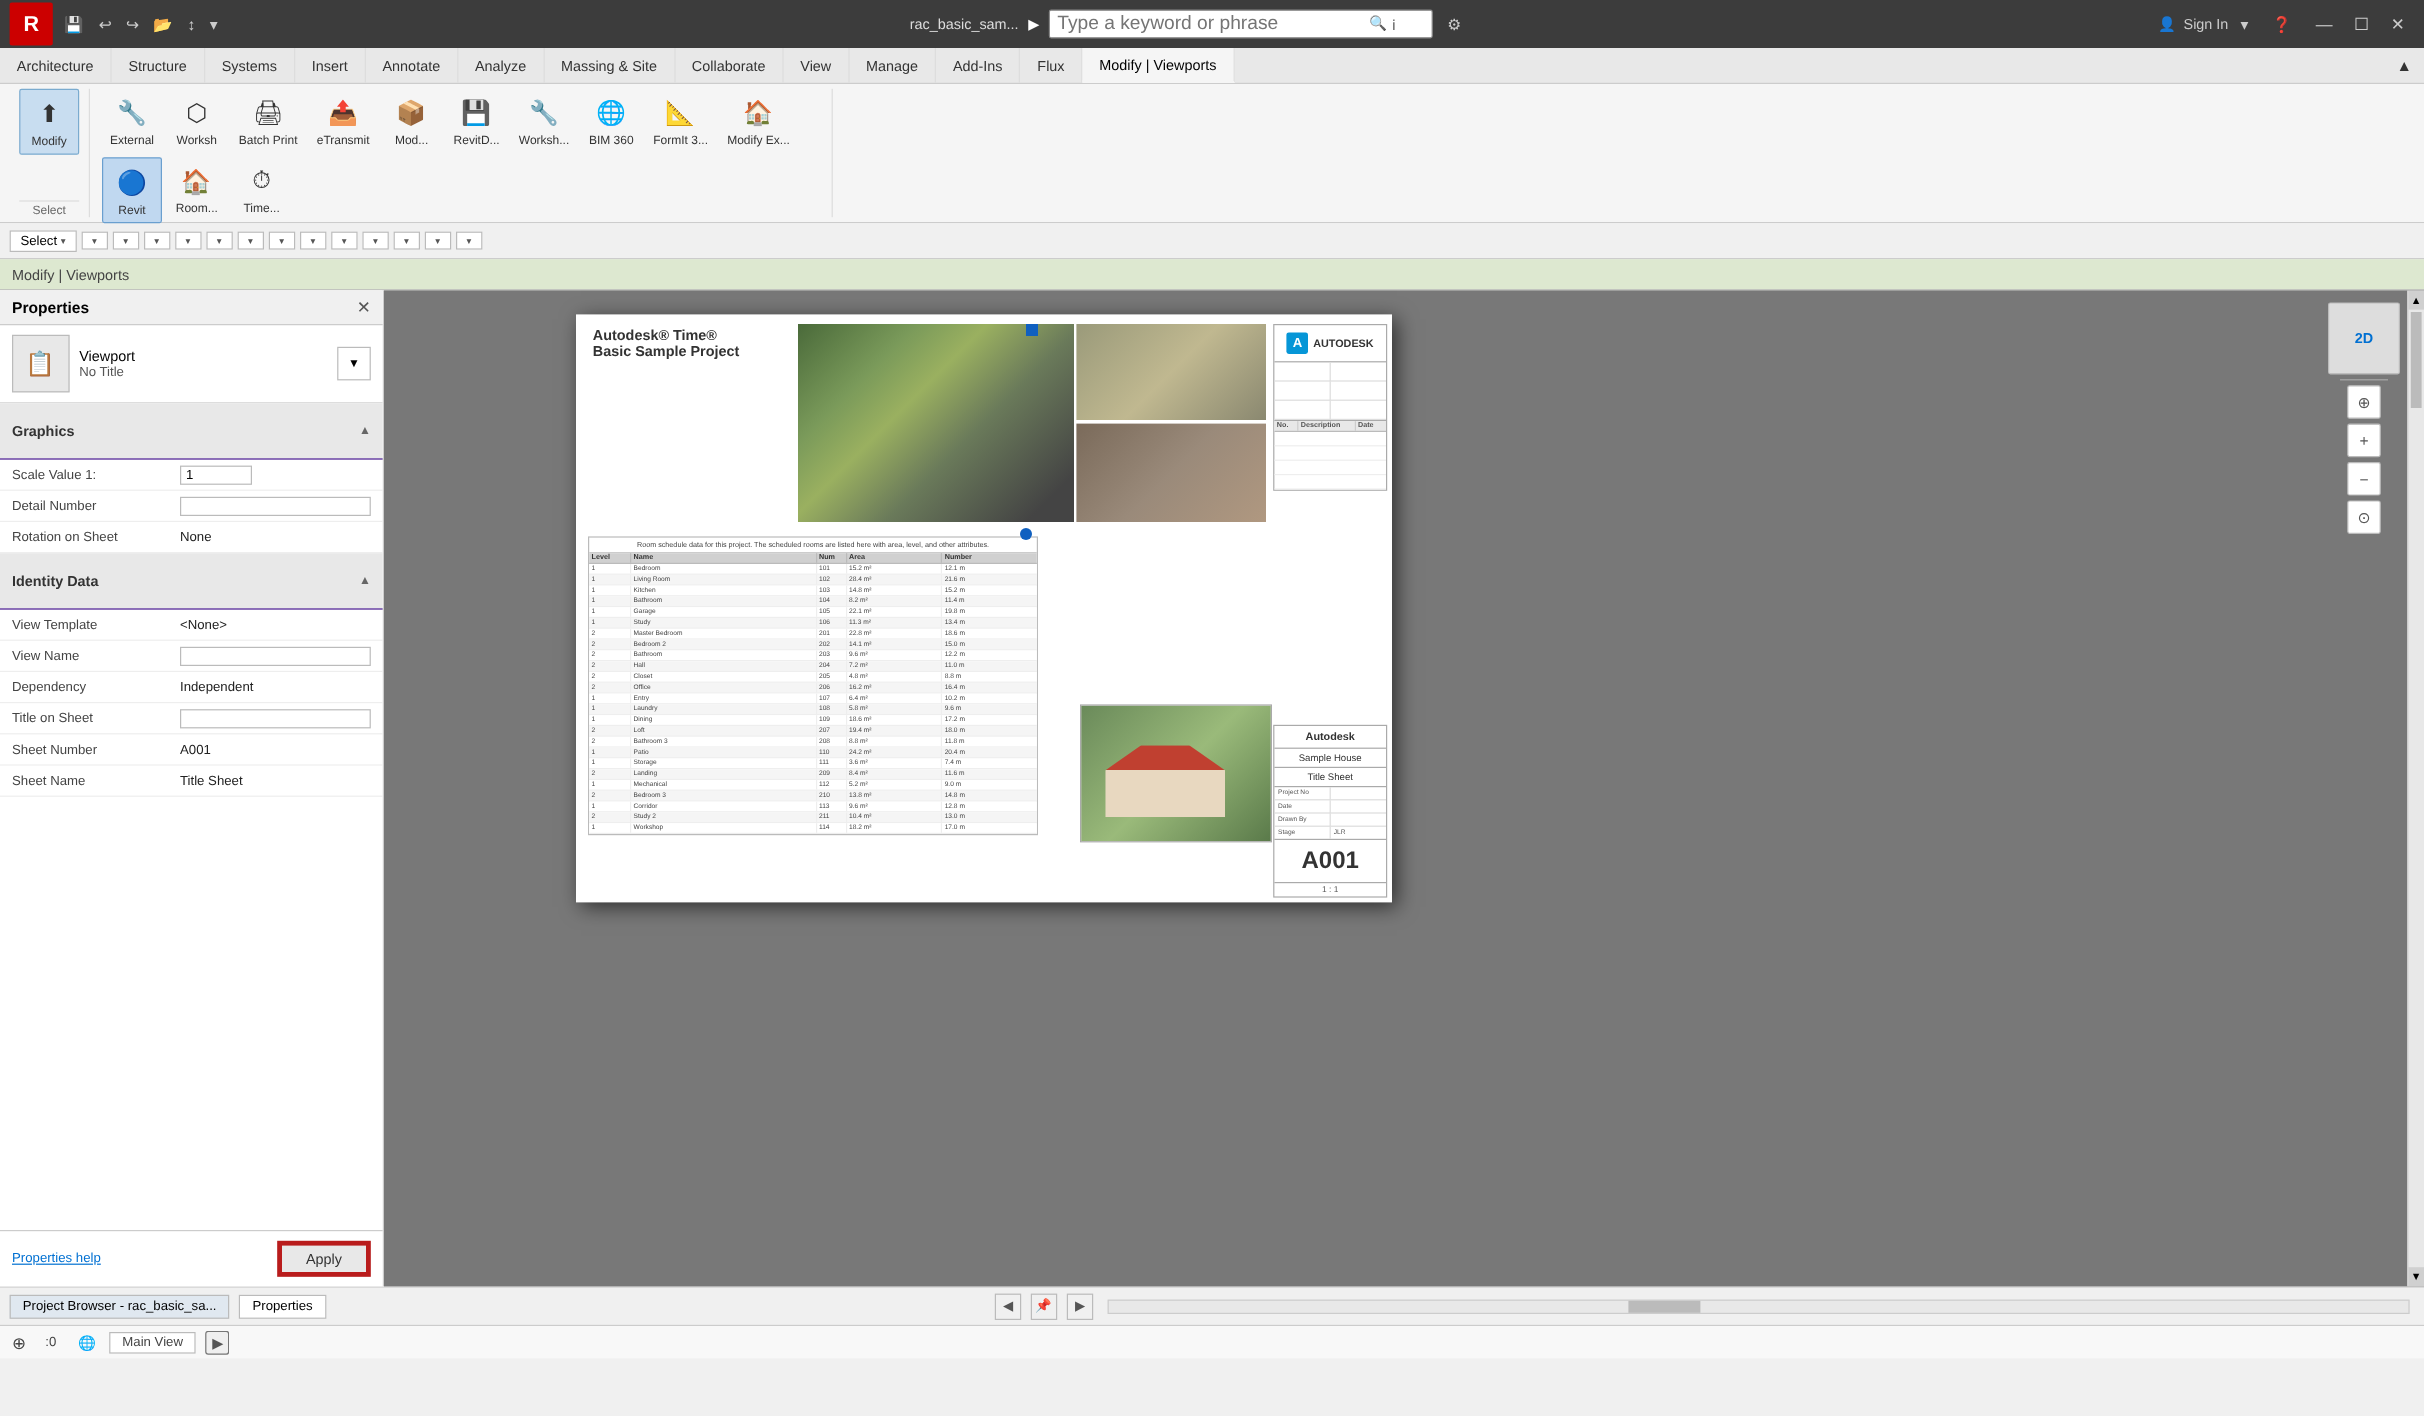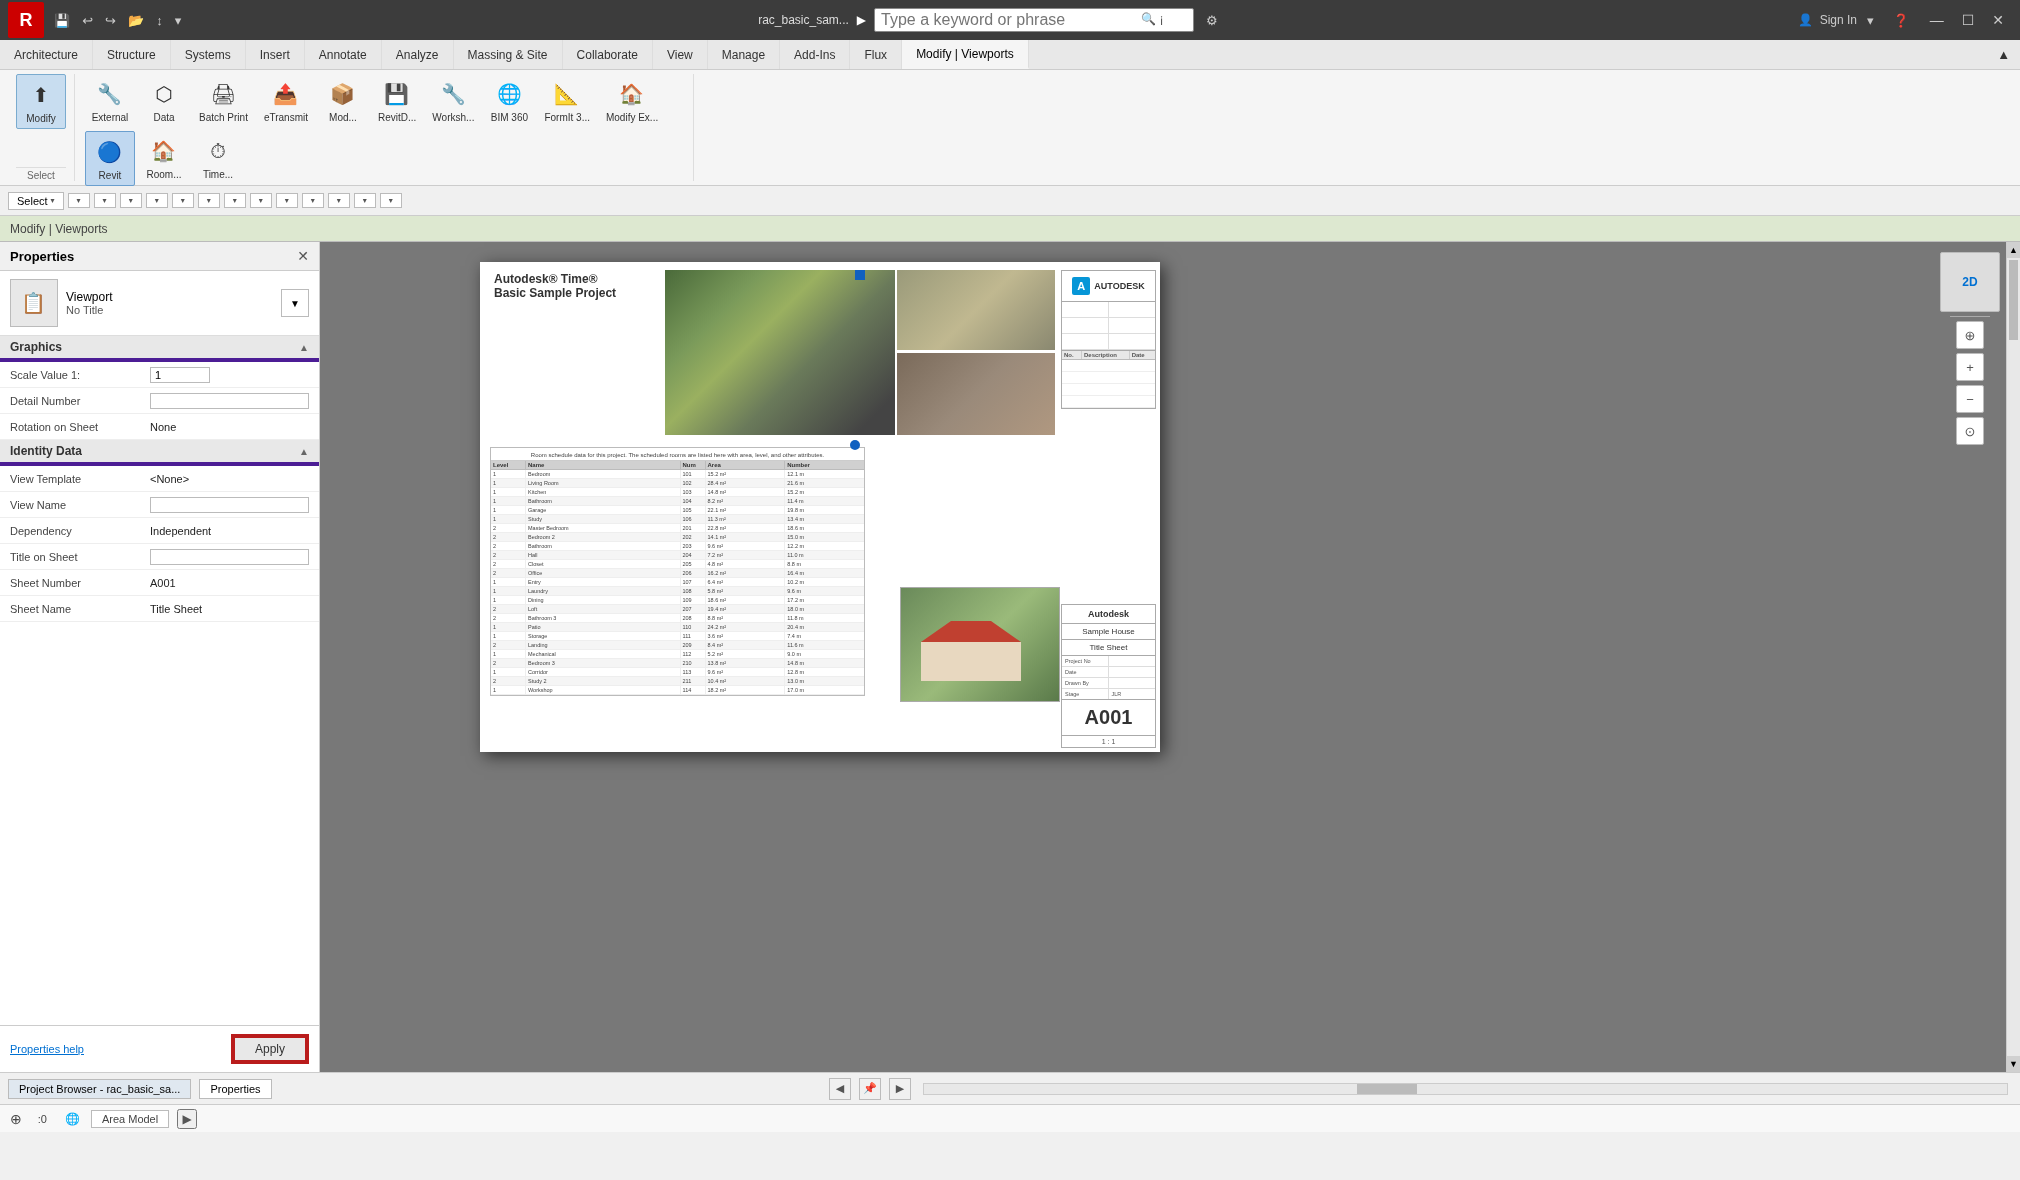--- a/index.html
+++ b/index.html
@@ -49,21 +49,21 @@
     #props-close { background: none; border: none; cursor: pointer; font-size: 14px; color: #555; }
     #props-type-selector { display: flex; align-items: center; padding: 6px 10px; border-bottom: 1px solid #ddd; gap: 6px; }
     #viewport-type { display: flex; flex-direction: column; }
     #viewport-type-main { font-size: 12px; font-weight: 500; }
     #viewport-type-sub { font-size: 11px; color: #555; }
     #type-dropdown-btn { background: white; border: 1px solid #bbb; width: 28px; height: 28px; display: flex; align-items: center; justify-content: center; cursor: pointer; font-size: 10px; }
     #viewports-selector { display: flex; align-items: center; gap: 6px; padding: 4px 10px; border-bottom: 1px solid #ddd; }
     #viewports-dropdown { border: 1px solid #bbb; padding: 2px 6px; font-size: 11px; background: white; flex: 1; }
     #edit-type-btn { background: none; border: 1px solid #bbb; padding: 3px 8px; font-size: 11px; cursor: pointer; color: #0070d2; display: flex; align-items: center; gap: 3px; }
 
-    .props-section-header { background: #e8e8e8; padding: 4px 10px; font-weight: 600; font-size: 12px; color: #333; border-bottom: 4px solid #4c1d95; display: flex; align-items: center; justify-content: space-between; }
+    .props-section-header { background: #e8e8e8; padding: 16px 10px; font-weight: 600; font-size: 12px; color: #333; border-bottom: 1px solid #4c1d95; display: flex; align-items: center; justify-content: space-between; }
     .props-row { display: flex; align-items: center; padding: 3px 10px; border-bottom: 1px solid #eee; min-height: 26px; }
     .props-label { width: 140px; font-size: 11px; color: #444; flex-shrink: 0; }
     .props-value { flex: 1; font-size: 11px; color: #222; }
     .props-input { border: 1px solid #bbb; padding: 1px 4px; font-size: 11px; width: 100%; background: white; }
     .section-arrow { color: #666; font-size: 10px; cursor: pointer; }
 
     #props-footer { padding: 8px 10px; border-top: 1px solid #ccc; display: flex; align-items: center; justify-content: space-between; margin-top: auto; }
     #apply-btn { background: #e8e8e8; border: 4px solid #b91c1c; padding: 4px 20px; font-size: 12px; cursor: pointer; color: #333; }
     #props-help-link { color: #0070d2; text-decoration: underline; cursor: pointer; font-size: 11px; }
 
@@ -160,21 +160,21 @@
     </div>
 
     <div class="ribbon-group">
       <div class="ribbon-group-buttons" style="flex-wrap:wrap;max-width:600px;">
         <button class="rib-btn">
           <div class="rib-icon">🔧</div>
           <span>External</span>
         </button>
         <button class="rib-btn">
           <div class="rib-icon">⬡</div>
-          <span>Data</span>
+          <span>Worksh</span>
         </button>
         <button class="rib-btn">
           <div class="rib-icon">🖨</div>
           <span>Batch Print</span>
         </button>
         <button class="rib-btn">
           <div class="rib-icon">📤</div>
           <span>eTransmit</span>
         </button>
         <button class="rib-btn">
@@ -639,16 +639,16 @@
   <div style="flex:2;height:12px;background:#e8e8e8;border:1px solid #ccc;margin:0 4px;position:relative;">
     <div style="width:60px;height:100%;background:#bbb;cursor:pointer;position:absolute;left:40%;"></div>
   </div>
 </div>
 
 <div id="status-bar">
   <div style="font-size:14px;">⊕</div>
   <span>:0</span>
   <div id="status-right">
     <span class="status-icon">🌐</span>
-    <div id="model-name">Area Model</div>
+    <div id="model-name">Main View</div>
     <button class="status-icon">▶</button>
   </div>
 </div>
 
 </body></html>

